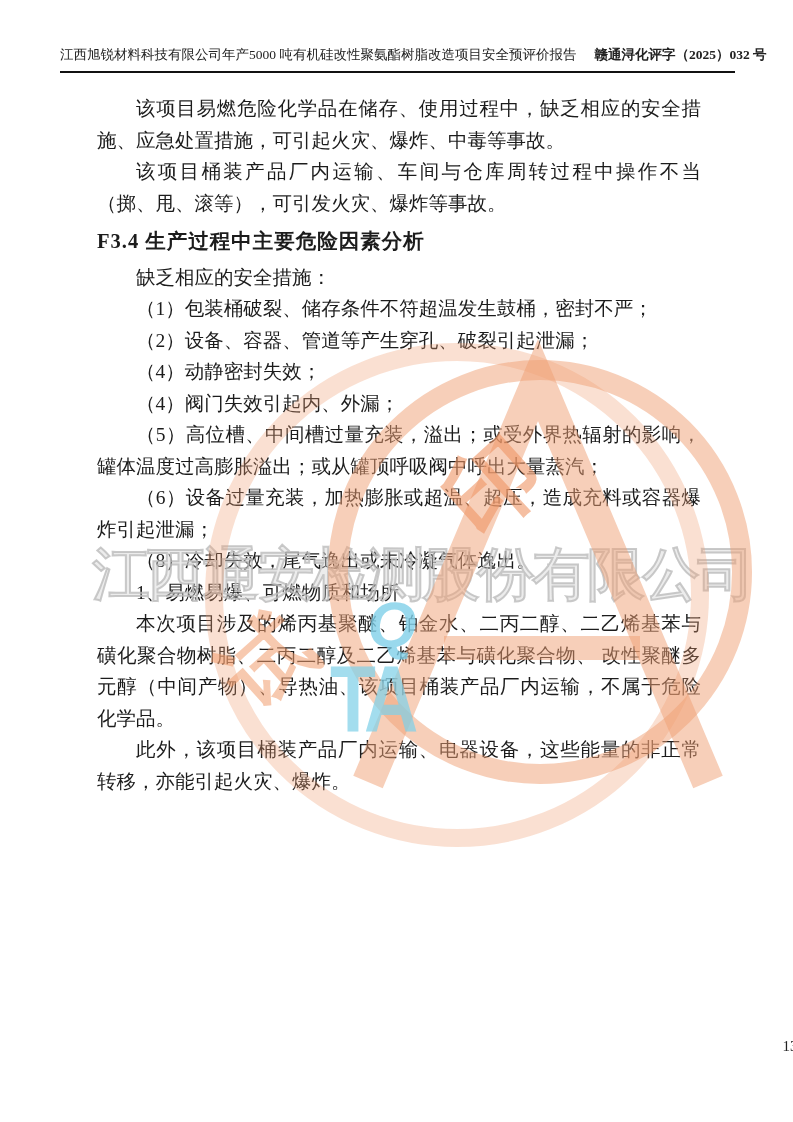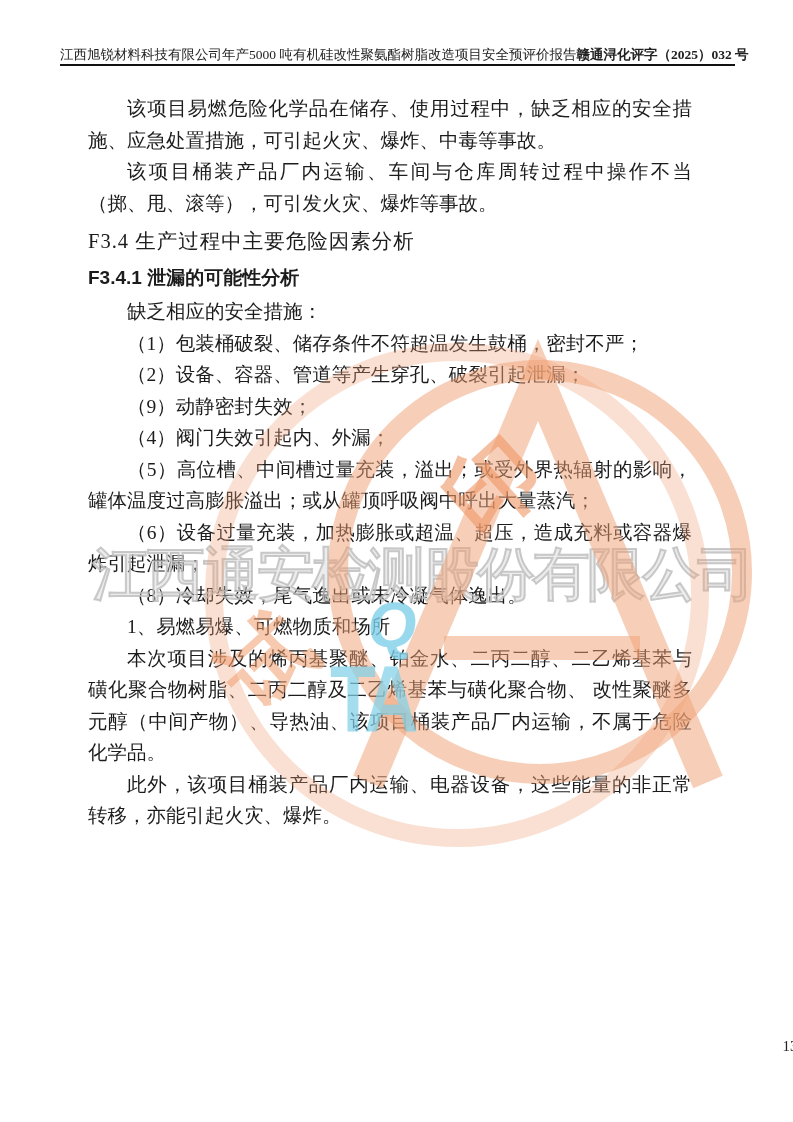--- a/index.html
+++ b/index.html
@@ -5,32 +5,32 @@
   html,body{margin:0;padding:0;background:#888;}
   .page{
     position:relative;width:793px;height:1122px;margin:0 auto;
     background:#ffffff;overflow:hidden;
     font-family:"Liberation Serif","DejaVu Serif",serif;color:#1c1c1c;
   }
   
   .hdr{
     position:absolute;top:46px;left:60px;width:675px;
     display:flex;justify-content:space-between;align-items:flex-end;
-    border-bottom:2px solid #111;
+    border-bottom:2px solid #111;padding-bottom:7px;
     font-size:13.5px;white-space:nowrap;color:#222;
   }
-  .hdr .doc-no{font-weight:bold;}
+  .hdr .doc-no{margin-left:18px;font-weight:bold;}
   
   .content{
-    position:absolute;top:93px;left:88px;width:604px;
+    position:absolute;top:93px;left:97px;width:604px;
     font-size:19.5px;line-height:31.5px;text-align:justify;z-index:1;
   }
   .para{text-indent:2em;margin:0;}
   .h1{
-    font-size:20.5px;font-weight:normal;margin:7px 0 4px 0;
+    font-size:20.5px;font-weight:bold;margin:7px 0 4px 0;
     font-family:"Liberation Serif","DejaVu Serif",serif;letter-spacing:1px;
   }
   .h2{
     font-size:19px;font-weight:bold;margin:3px 0;
     font-family:"Liberation Sans","DejaVu Sans",sans-serif;
   }
   
   .footer{
     position:absolute;top:1038px;left:0;width:100%;
     text-align:right;font-size:15px;color:#222;padding-left:12px;
@@ -74,27 +74,26 @@
     <span class="doc-no">赣通浔化评字（2025）032 号</span>
   </div>
 
   <div class="content">
     <p class="para">该项目易燃危险化学品在储存、使用过程中，缺乏相应的安全措施、应急处置措施，可引起火灾、爆炸、中毒等事故。</p>
     <p class="para">该项目桶装产品厂内运输、车间与仓库周转过程中操作不当（掷、甩、滚等），可引发火灾、爆炸等事故。</p>
 
     <div class="h1">F3.4 生产过程中主要危险因素分析</div>
 
 
-    <div class="h2">F3.4.1 泄漏的可能性分析</div>
 
     <p class="para">缺乏相应的安全措施：</p>
 
     <p class="para">（1）包装桶破裂、储存条件不符超温发生鼓桶，密封不严；</p>
     <p class="para">（2）设备、容器、管道等产生穿孔、破裂引起泄漏；</p>
-    <p class="para">（9）动静密封失效；</p>
+    <p class="para">（4）动静密封失效；</p>
     <p class="para">（4）阀门失效引起内、外漏；</p>
     <p class="para">（5）高位槽、中间槽过量充装，溢出；或受外界热辐射的影响，罐体温度过高膨胀溢出；或从罐顶呼吸阀中呼出大量蒸汽；</p>
     <p class="para">（6）设备过量充装，加热膨胀或超温、超压，造成充料或容器爆炸引起泄漏；</p>
     <p class="para">（8）冷却失效，尾气逸出或未冷凝气体逸出。</p>
 
 
     <p class="para">1、易燃易爆、可燃物质和场所</p>
     <p class="para">本次项目涉及的烯丙基聚醚、铂金水、二丙二醇、二乙烯基苯与磺化聚合物树脂、二丙二醇及二乙烯基苯与磺化聚合物、 改性聚醚多元醇（中间产物）、导热油、该项目桶装产品厂内运输，不属于危险化学品。</p>
     <p class="para">此外，该项目桶装产品厂内运输、电器设备，这些能量的非正常转移，亦能引起火灾、爆炸。</p>
   </div>

